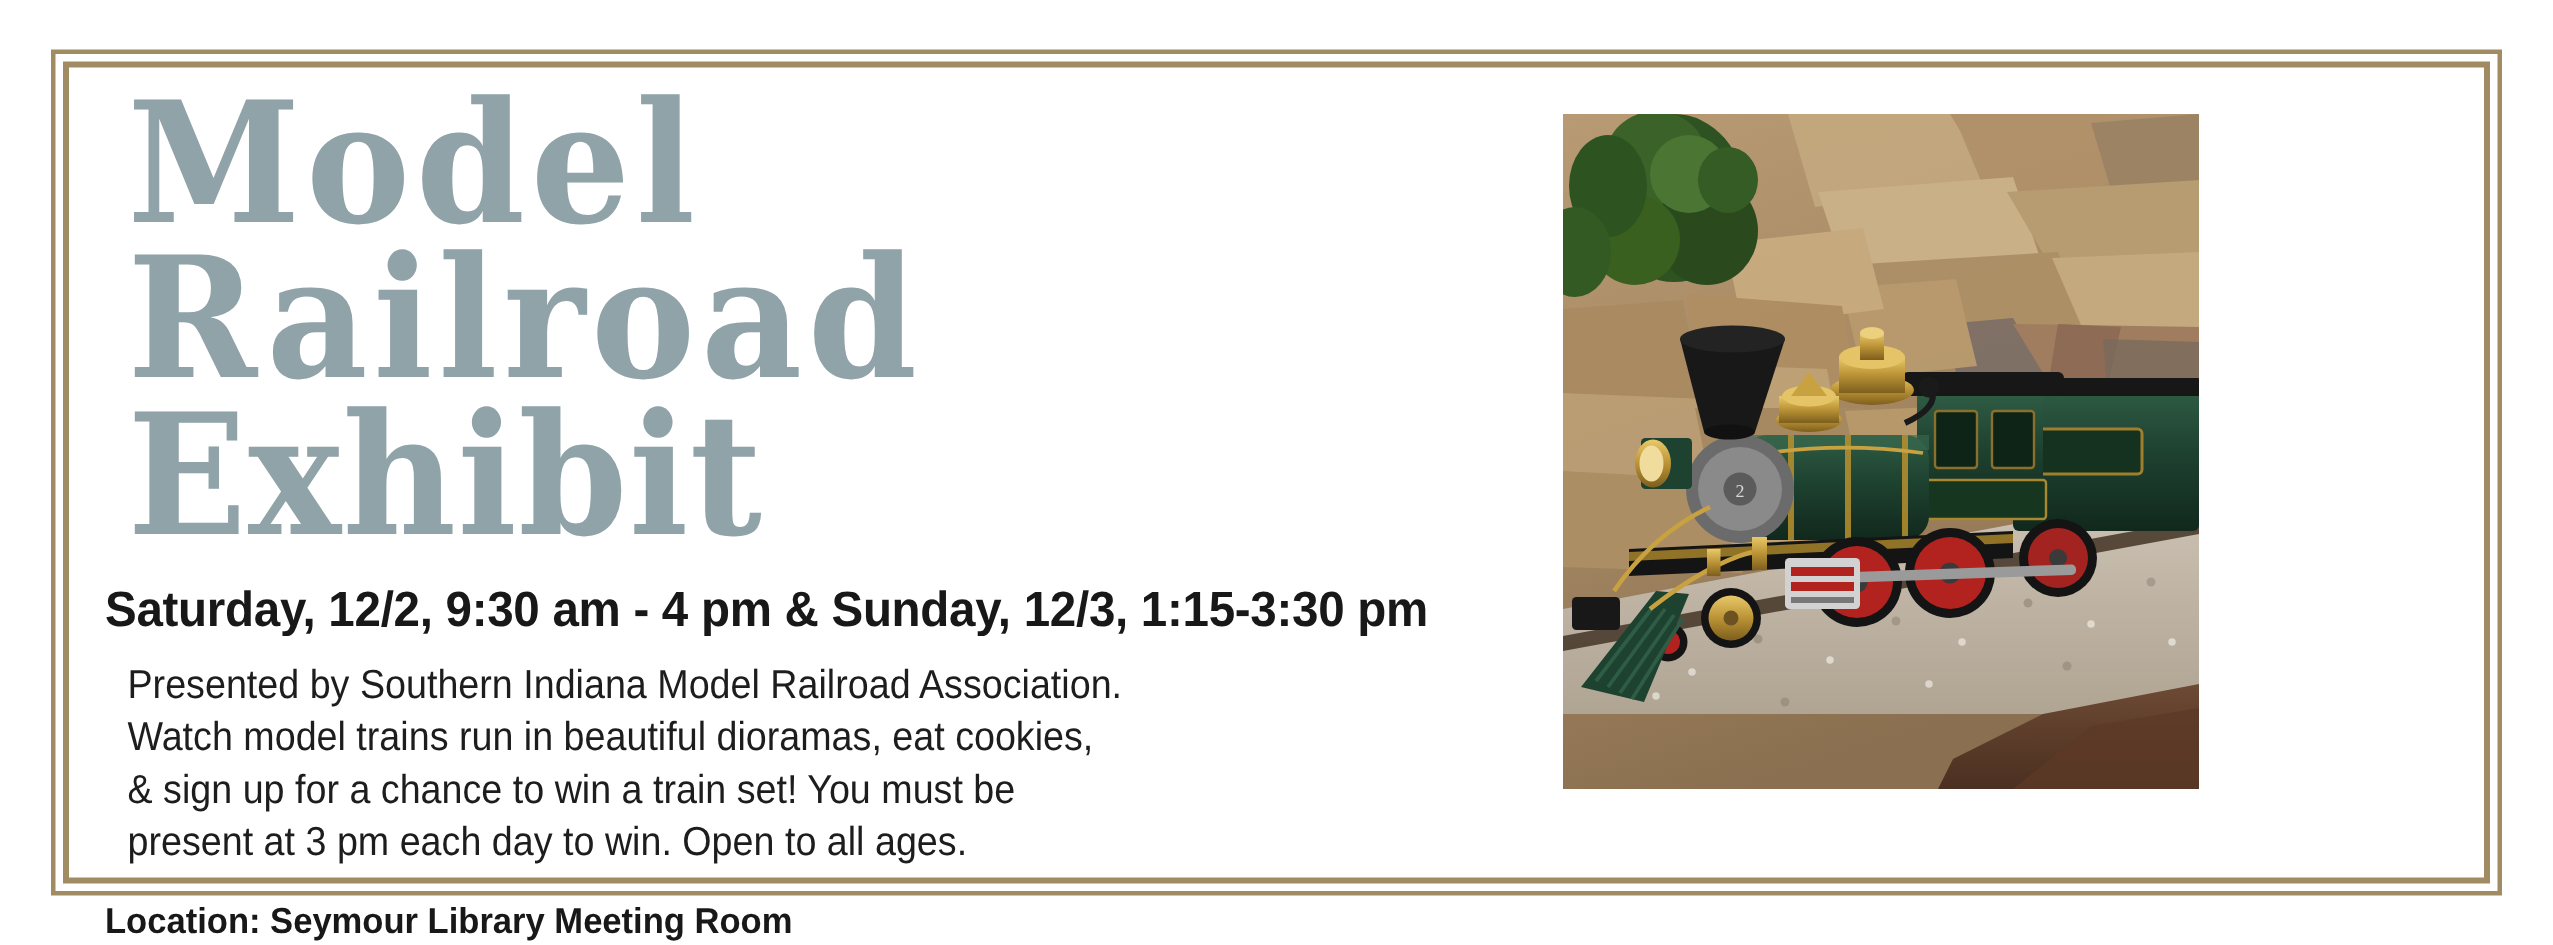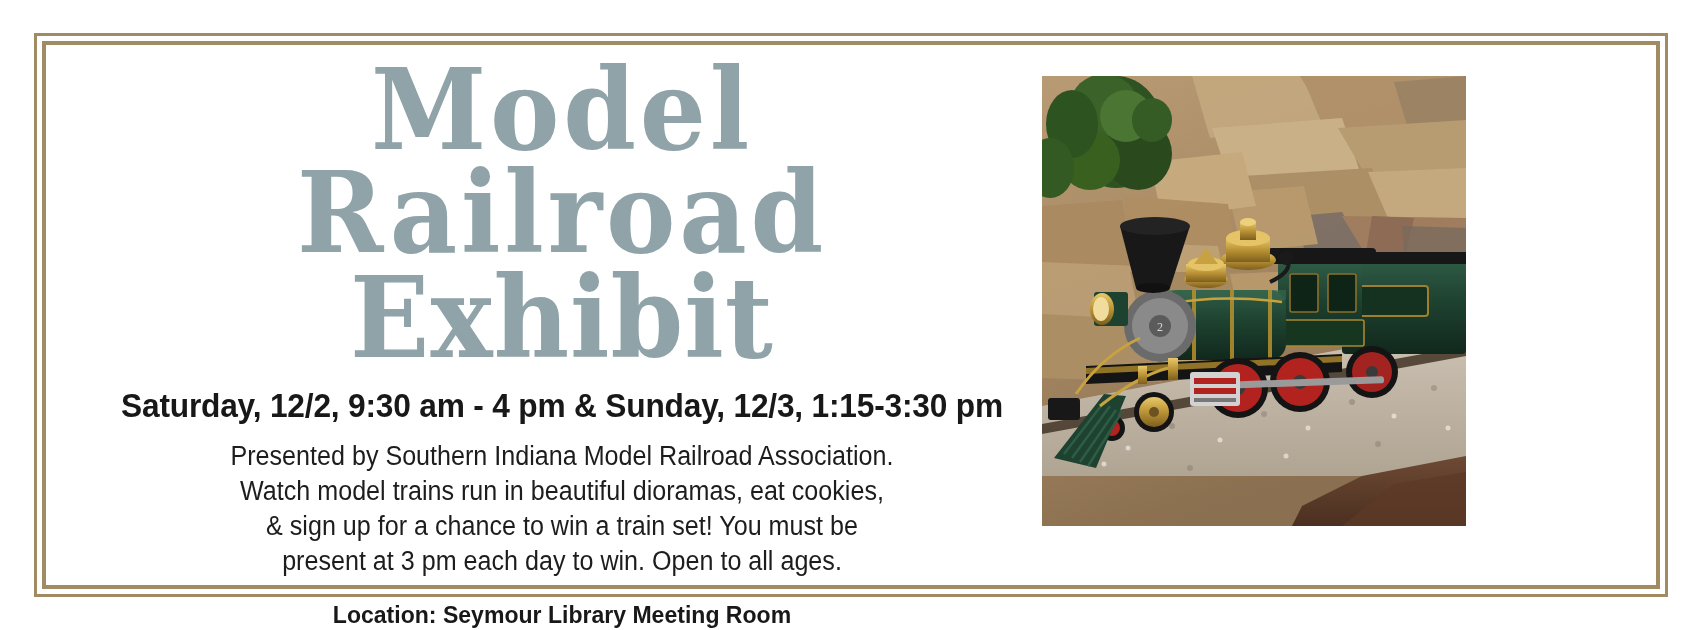--- a/index.html
+++ b/index.html
@@ -47,25 +47,24 @@
   .content {
     position: absolute;
     left: 50px;
     top: 50px;
     right: 50px;
     bottom: 50px;
   }
 
   .text-column {
     position: absolute;
-    left: 12px;
+    left: 0;
     top: 0;
     width: 1000px;
     height: 100%;
-    text-align: center;
   }
 
   .headline {
     color: #8fa3a9;
     font-family: "DejaVu Serif", "Liberation Serif", serif;
     font-weight: 700;
     font-size: 112px;
     line-height: 0.92;
     letter-spacing: 1px;
     margin: 0;

